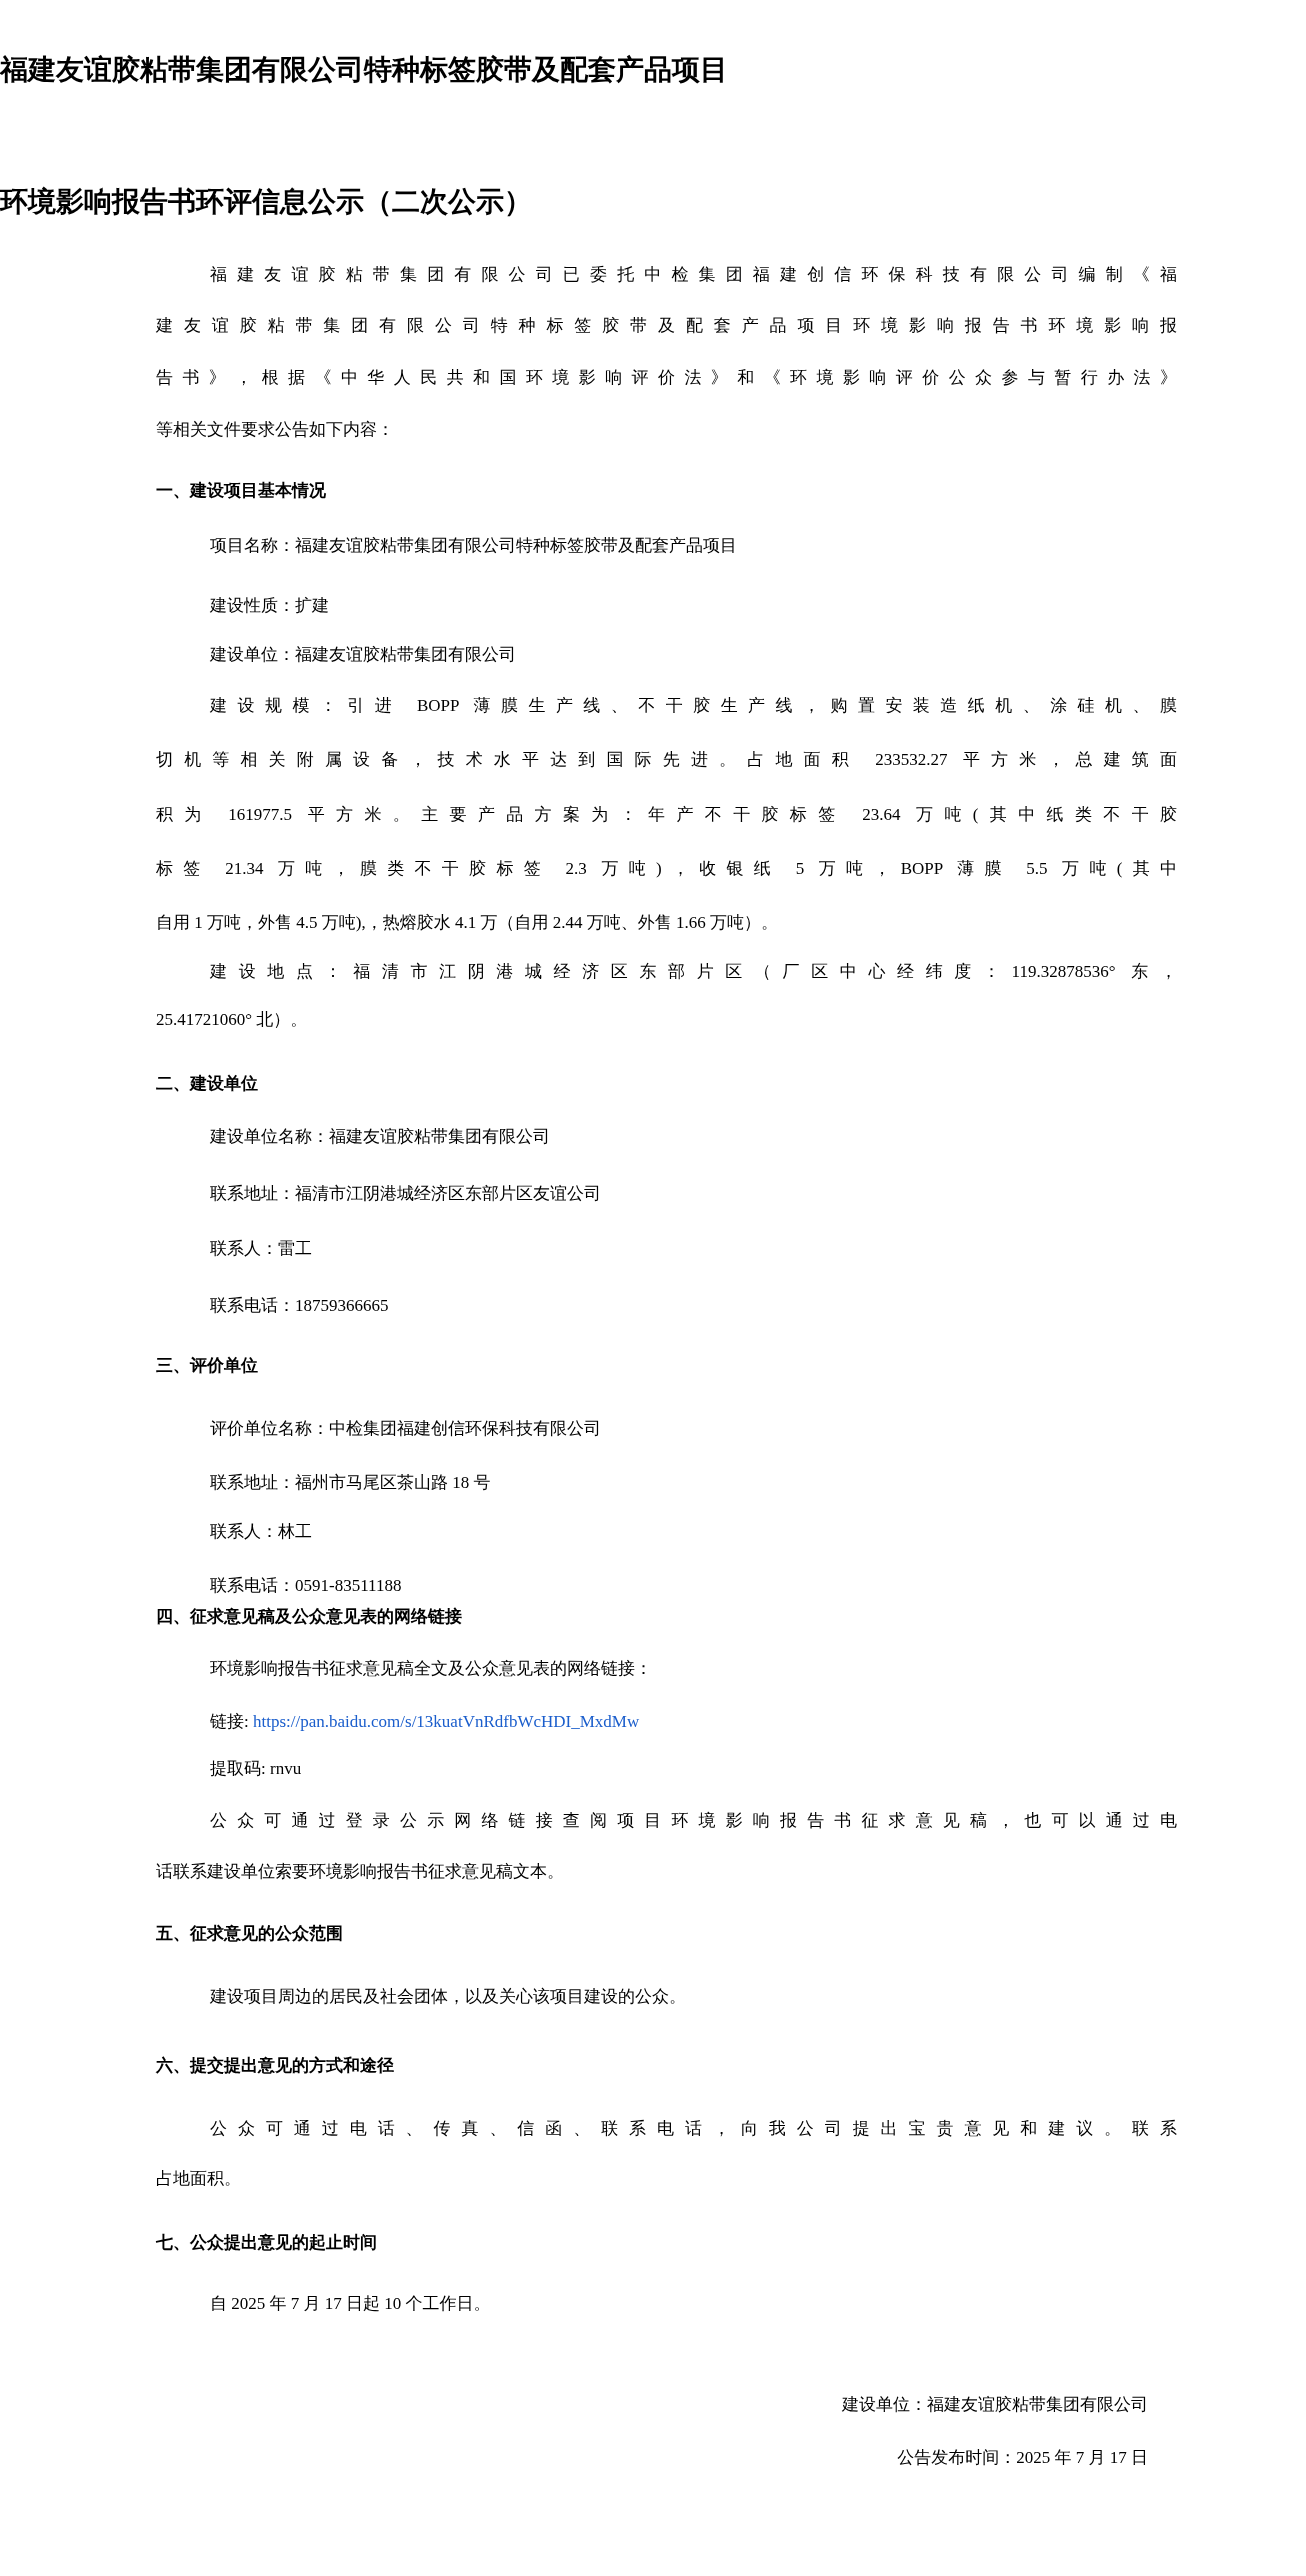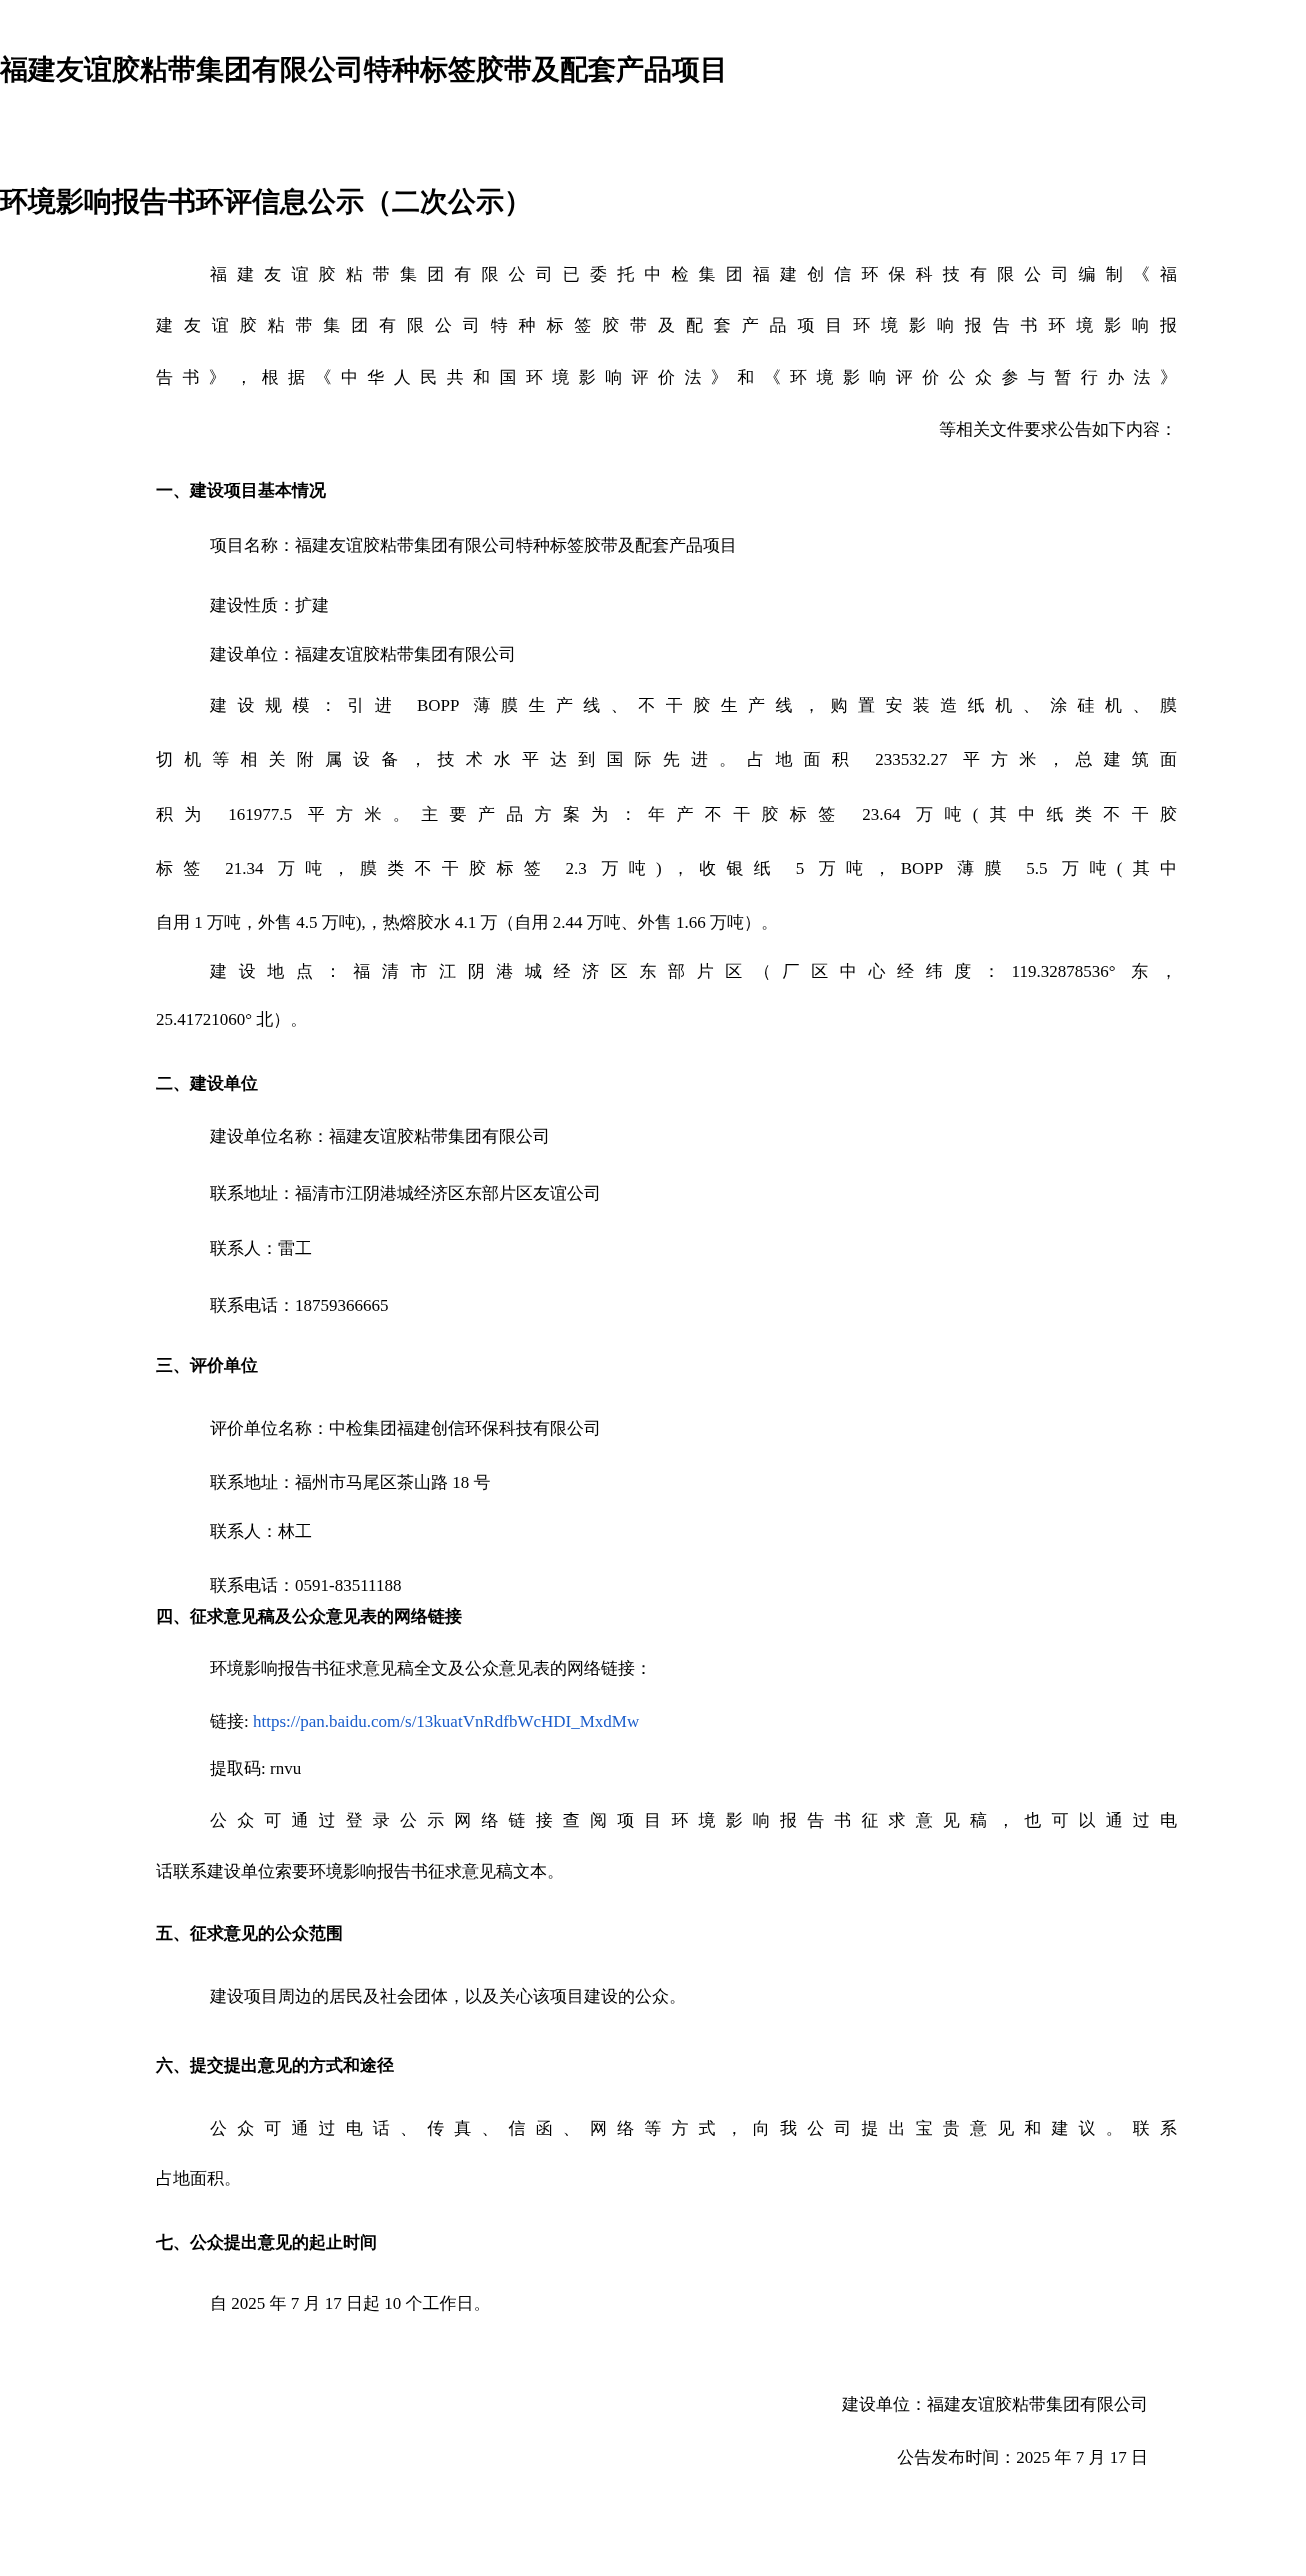--- a/index.html
+++ b/index.html
@@ -16,21 +16,21 @@
     position:absolute;
     left:156px;
     width:1021px;
     font-size:17px;
     line-height:54px;
     color:#000000;
   }
   .indent{text-indent:54px;}
   .fill{text-align:justify;text-align-last:justify;}
   .bold{font-weight:bold;}
-  .lh63{line-height:52px;text-align:right;}
+  .lh63{line-height:52px;}
   .lh62{line-height:51px;}
   .lh60{line-height:49px;}
   .lh58{line-height:48px;}
   .title{
     left:0;width:1306px;
     text-align:left;
     font-weight:bold;
     font-size:28px;
     line-height:58px;
   }
@@ -91,21 +91,21 @@
     <span class="label">链接: </span><a class="link">https://pan.baidu.com/s/13kuatVnRdfbWcHDI_MxdMw</a>
   </div>
   <div class="ln indent" style="top:1742px">提取码: rnvu</div>
   <div class="ln lh62 indent fill" style="top:1795px">公众可通过登录公示网络链接查阅项目环境影响报告书征求意见稿，也可以通过电</div>
   <div class="ln lh62" style="top:1846px">话联系建设单位索要环境影响报告书征求意见稿文本。</div>
 
   <div class="ln bold" style="top:1907px">五、征求意见的公众范围</div>
   <div class="ln indent" style="top:1970px">建设项目周边的居民及社会团体，以及关心该项目建设的公众。</div>
 
   <div class="ln bold" style="top:2039px">六、提交提出意见的方式和途径</div>
-  <div class="ln lh60 indent fill" style="top:2104px">公众可通过电话、传真、信函、网络等方式，向我公司提出宝贵意见和建议。联系</div>
+  <div class="ln lh60 indent fill" style="top:2104px">公众可通过电话、传真、信函、联系电话，向我公司提出宝贵意见和建议。联系</div>
   <div class="ln lh60" style="top:2154px">占地面积。</div>
 
   <div class="ln bold" style="top:2216px">七、公众提出意见的起止时间</div>
   <div class="ln indent" style="top:2277px">自 2025 年 7 月 17 日起 10 个工作日。</div>
 
   <div class="ln right" style="top:2378px">建设单位：福建友谊胶粘带集团有限公司</div>
   <div class="ln right" style="top:2431px">公告发布时间：2025 年 7 月 17 日</div>
 
 </div>
 

